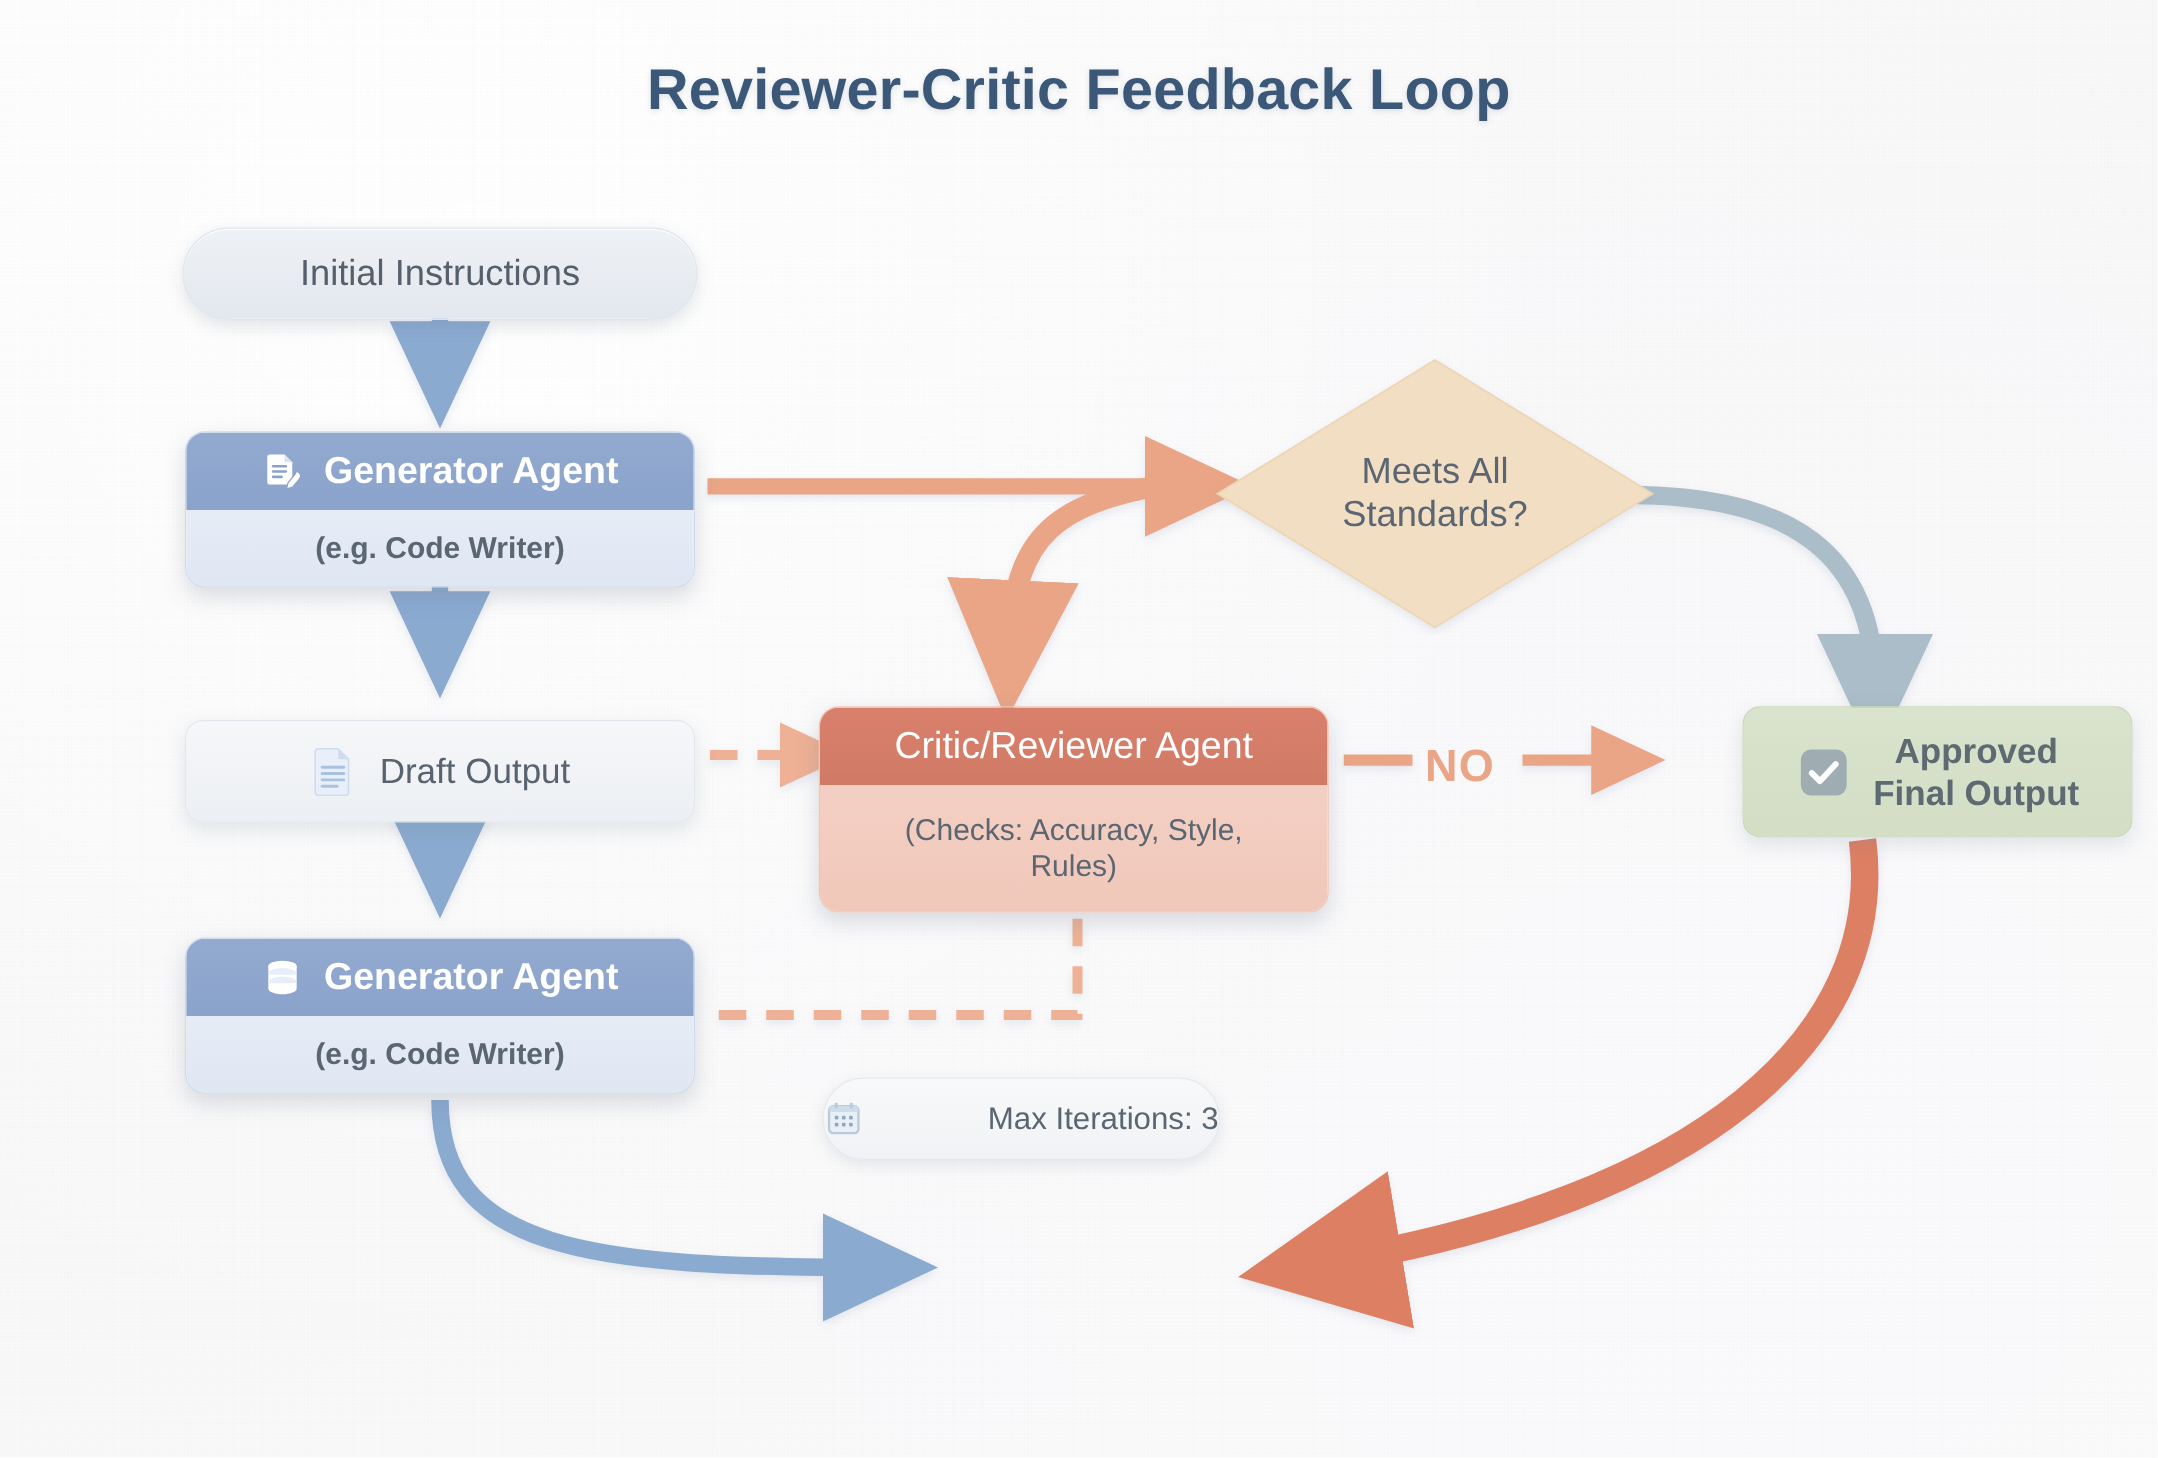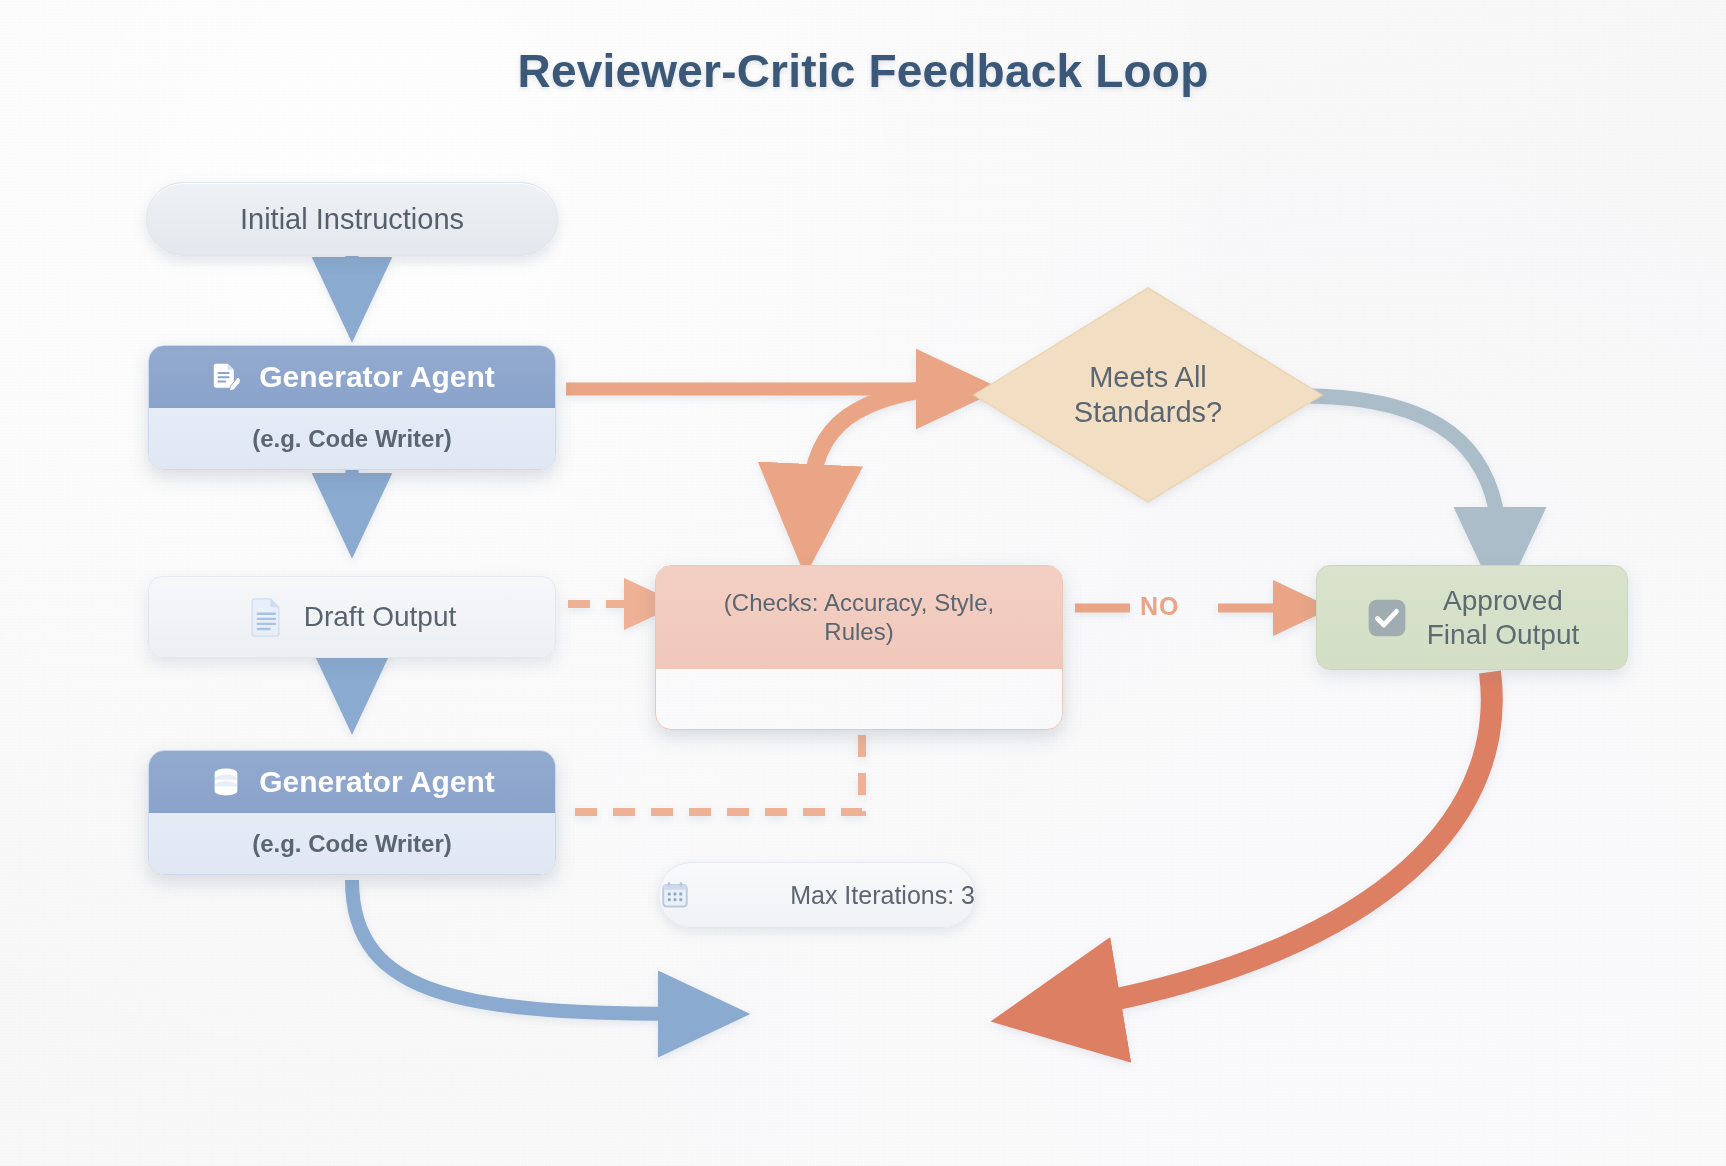--- a/index.html
+++ b/index.html
@@ -137,21 +137,21 @@
     justify-content: center;
     text-align: center;
     font-size: 29px;
     color: #5b6672;
     line-height: 1.22;
     pointer-events: none;
   }
 
   .edge-label {
     position: absolute;
-    font-size: 25px;
+    font-size: 36px;
     font-weight: bold;
     color: #e9a585;
     letter-spacing: 1px;
   }
 
   .icon { display: inline-flex; align-items: center; justify-content: center; flex: none; }
 </style>
 </head>
 <body>
 
@@ -261,40 +261,43 @@
         </svg>
       </span>
       <span>Generator Agent</span>
     </div>
     <div class="card-body" style="height:63px;">
       <span>(e.g. Code Writer)</span>
     </div>
   </div>
 
   <div class="node card red" style="left:655px; top:565px; width:408px; height:165px;">
+    <div class="card-head">
+      <span>Critic/Reviewer Agent</span>
+    </div>
     <div class="card-body" style="height:103px; padding:0 40px;">
       <span>(Checks: Accuracy, Style, Rules)</span>
     </div>
   </div>
 
   <div class="diamond-wrap" style="left:968px; top:282px; width:360px; height:226px;">
     <svg width="360" height="226" viewBox="0 0 360 226">
       <g filter="url(#softshadow)">
         <path d="M180 6 L354 113 L180 220 L6 113 Z" fill="#f2dfc3" stroke="#ecd6b6" stroke-width="1.5"></path>
       </g>
     </svg>
     <div class="diamond-text">
       <div>
         <div>Meets All</div>
         <div>Standards?</div>
       </div>
     </div>
   </div>
 
-  <div class="node box green" style="left:1316px; top:565px; width:312px; height:105px;">
+  <div class="node box green" style="left:1394px; top:565px; width:312px; height:105px;font-weight:bold;">
     <span class="icon">
       <svg width="44" height="44" viewBox="0 0 24 24">
         <rect x="2" y="2" width="20" height="20" rx="4.5" fill="#9fadb2"></rect>
         <path d="M6.8 12.3 L10.3 15.8 L17.2 8.4" fill="none" stroke="#ffffff" stroke-width="2.6" stroke-linecap="round" stroke-linejoin="round"></path>
       </svg>
     </span>
     <span class="lbl">
       <span>Approved</span><br>
       <span>Final Output</span>
     </span>

